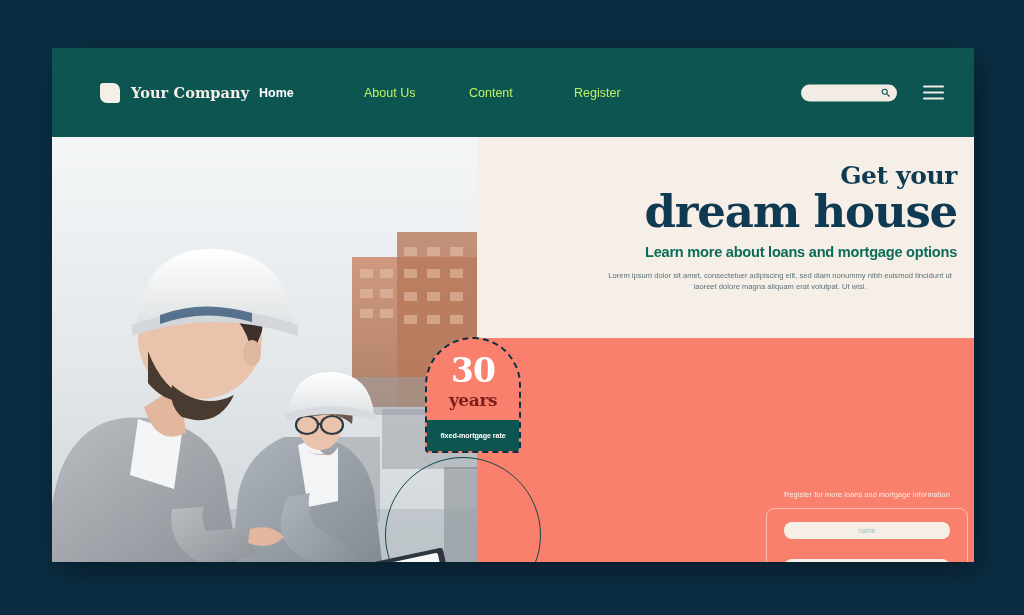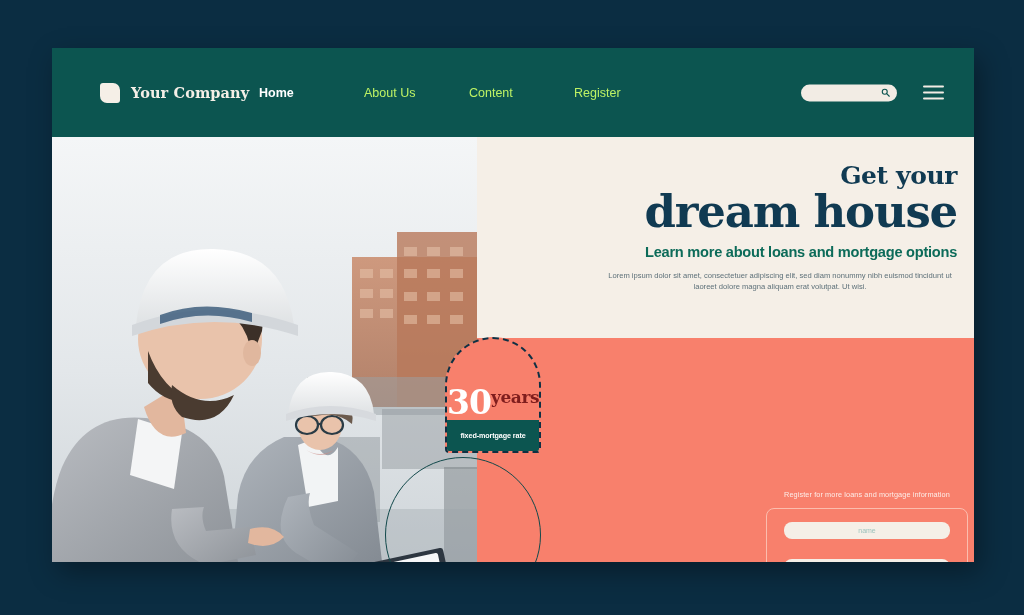--- a/index.html
+++ b/index.html
@@ -158,28 +158,28 @@
     font-size: 7.6px;
     line-height: 1.52;
     margin-top: 10px;
     margin-left: 86px;
     text-align: center;
   }
 
   
   .badge {
     position: absolute;
-    left: 393px; top: 200px;
+    left: 373px; top: 200px;
     width: 96px; height: 116px;
     background: #f8806c;
     border: 2.5px dashed #0e3044;
     border-radius: 48px 48px 4px 4px;
     overflow: hidden;
     z-index: 14;
-    display: flex; 
+    display: flex; flex-direction: column;
     align-items: center;
   }
   .badge-num {
     color: #ffffff;
     font-family: "DejaVu Serif", serif;
     font-weight: bold;
     font-size: 33px;
     line-height: 1;
     margin-top: 15px;
     letter-spacing: -1px;

